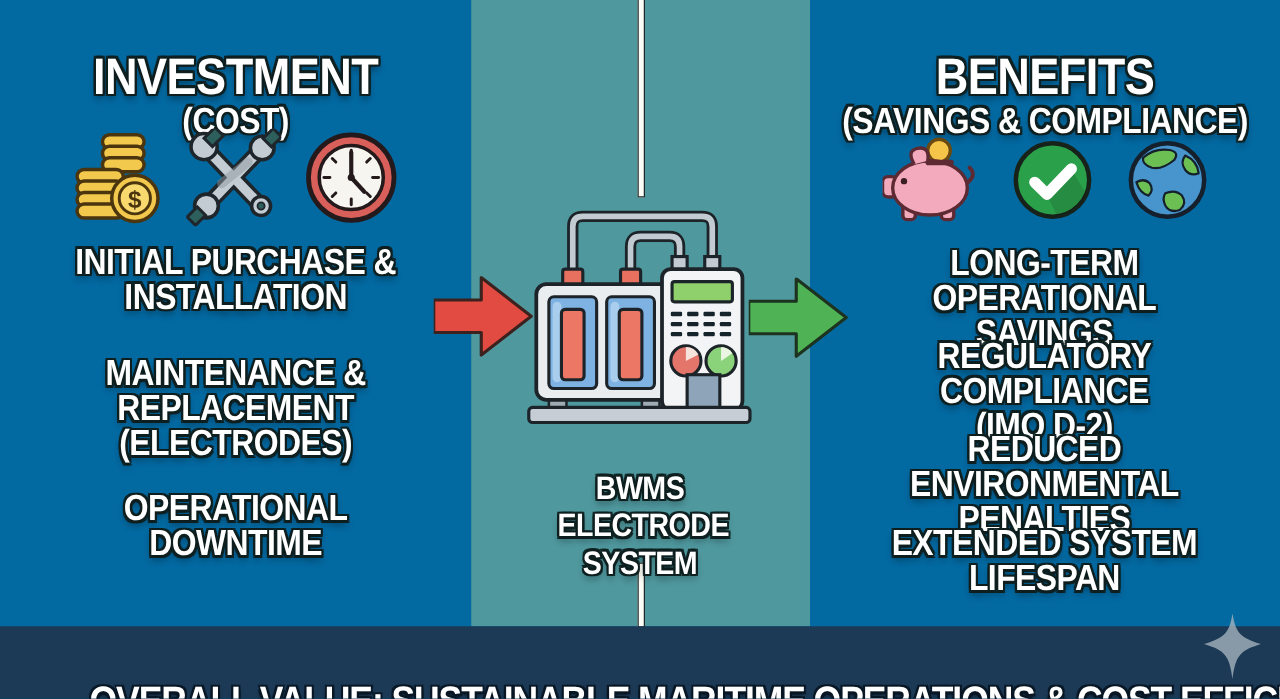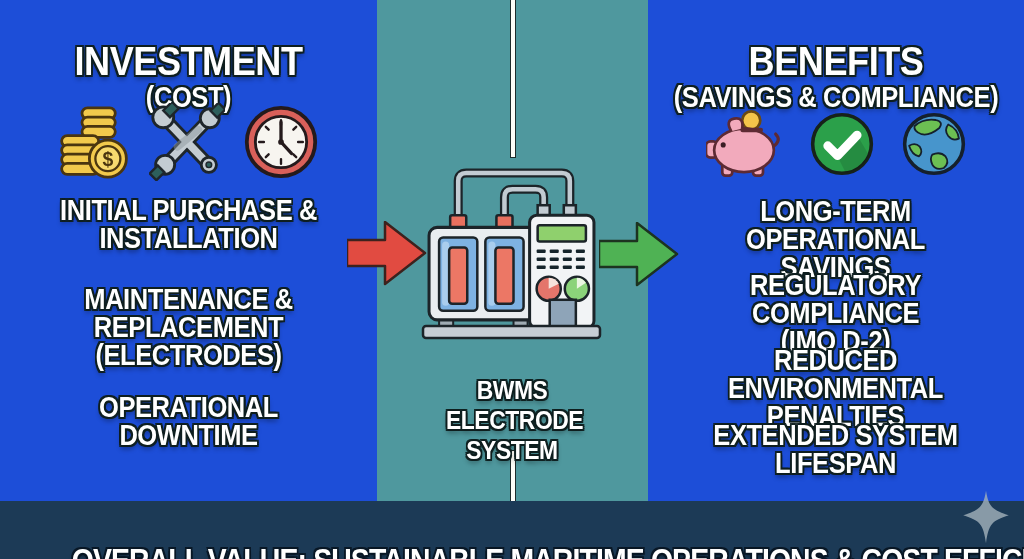--- a/index.html
+++ b/index.html
@@ -1,18 +1,18 @@
 <!DOCTYPE html>
 <html><head>
 <meta charset="utf-8">
 <style>
   html,body { margin:0; padding:0; background:#111; }
   .stage {
     position:relative; width:1024px; height:559px; overflow:hidden;
-    background:#1d4ed8;
+    background:#0369a1;
     font-family:"Liberation Sans","DejaVu Sans",sans-serif;
   }
   .center-strip { position:absolute; left:377px; top:0; width:271px; height:501px; background:#4f989e; }
   .vline { position:absolute; left:510px; width:6px; background:#fdfdf8; border:1px solid #1d2b2b; box-sizing:border-box; }
   .vline-top { top:-2px; height:160px; }
   .vline-bottom { top:450px; height:52px; }
 
   .txt {
     position:absolute; color:#ffffff; font-weight:bold; text-align:center;
     letter-spacing:-0.5px;

